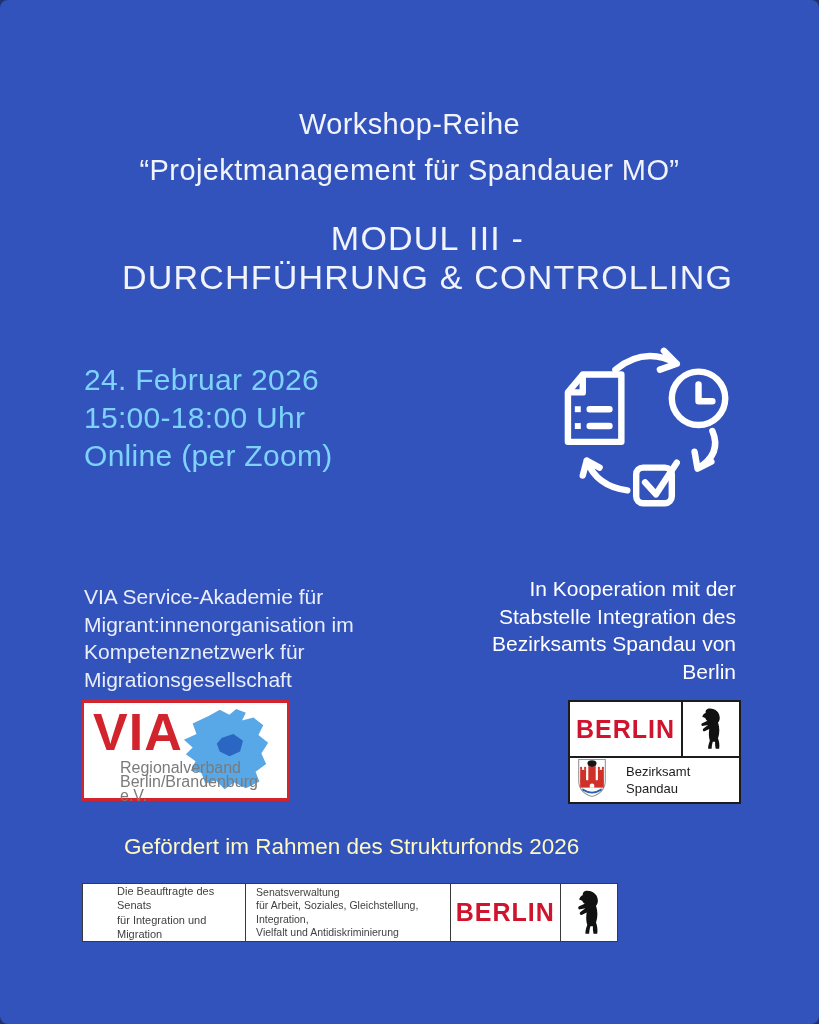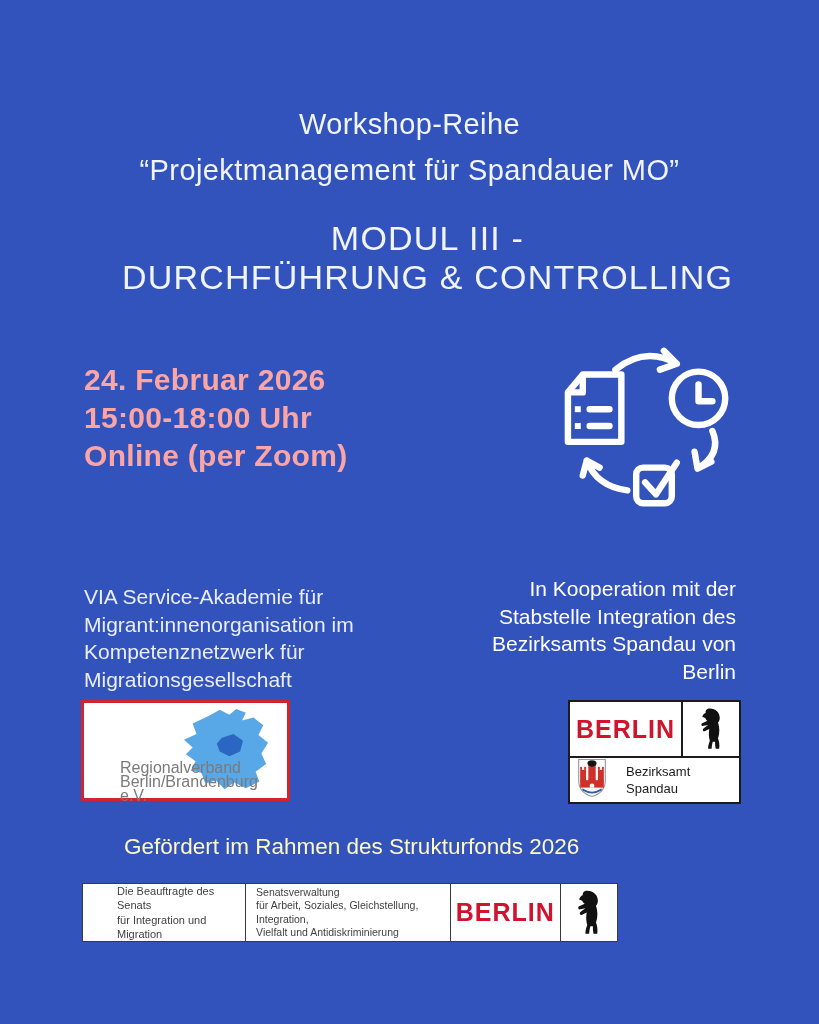--- a/index.html
+++ b/index.html
@@ -1,27 +1,27 @@
 <!DOCTYPE html>
 <html><head>
 <meta charset="utf-8">
 <style>
   html,body{margin:0;padding:0;background:#20336f;}
   .flyer{position:relative;width:819px;height:1024px;background:#3252bc;
-         font-family:"Liberation Sans",sans-serif;color:#eef2fb;overflow:hidden;}
+         font-family:"Liberation Sans",sans-serif;color:#eef2fb;overflow:hidden;border-radius:8px;}
 
   
   .series{position:absolute;top:101px;left:0;right:0;text-align:center;
           font-size:29px;line-height:46px;font-weight:400;letter-spacing:.4px;color:#f1f4fb;}
   .module{position:absolute;top:219px;left:0;right:0;text-align:center;
           font-size:34px;line-height:39px;font-weight:400;letter-spacing:1.2px;color:#f1f4fb;margin-left:36px;}
 
   
   .event{position:absolute;left:84px;top:361px;font-size:30px;line-height:38px;
-         font-weight:700;letter-spacing:.3px;color:#fca5a5;}
+         font-weight:400;letter-spacing:.3px;color:#7dd3fc;}
 
   
   .cycle{position:absolute;left:556px;top:336px;width:196px;height:188px;}
 
   
   .org{position:absolute;left:84px;top:575px;font-size:21px;line-height:27.5px;color:#e9eefa;margin-top:8px;}
   .coop{position:absolute;right:83px;top:575px;font-size:21px;line-height:27.5px;
         text-align:right;color:#ffffff;}
 
   
@@ -111,20 +111,21 @@
     <div>Berlin</div>
   </div>
 
   <div class="via-box">
     <span class="via-map">
       <svg viewBox="0 0 105 92" width="114" height="89">
         <path d="M34 10 L45 4 L55 9 L62 3 L72 7 L68 15 L80 12 L90 20 L85 30 L95 38 L88 49 L93 60 L82 68 L86 78 L72 85 L60 79 L50 86 L41 77 L30 80 L26 69 L15 67 L20 57 L10 50 L17 43 L8 35 L21 29 L17 18 Z" fill="#58a7e6"></path>
         <path d="M47 33 L59 29 L69 36 L66 47 L55 52 L45 47 L42 39 Z" fill="#2a66c2"></path>
       </svg>
     </span>
+    <div class="via-name">VIA</div>
     <div class="via-sub">
       <div>Regionalverband</div>
       <div>Berlin/Brandenburg e.V.</div>
     </div>
   </div>
 
   <div class="bs-box">
     <div class="bs-top">
       <div class="bs-brand">BERLIN</div>
       <div class="bs-bear">

